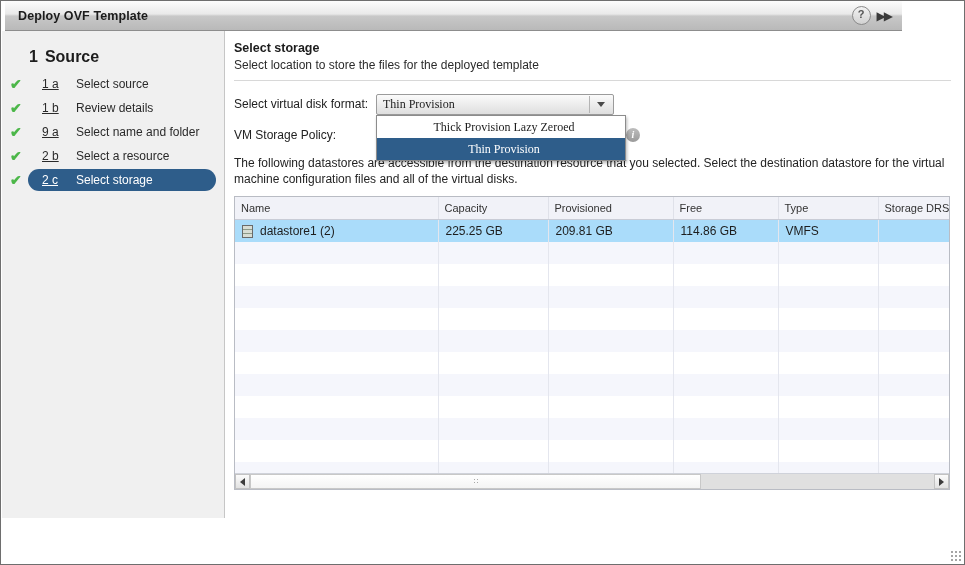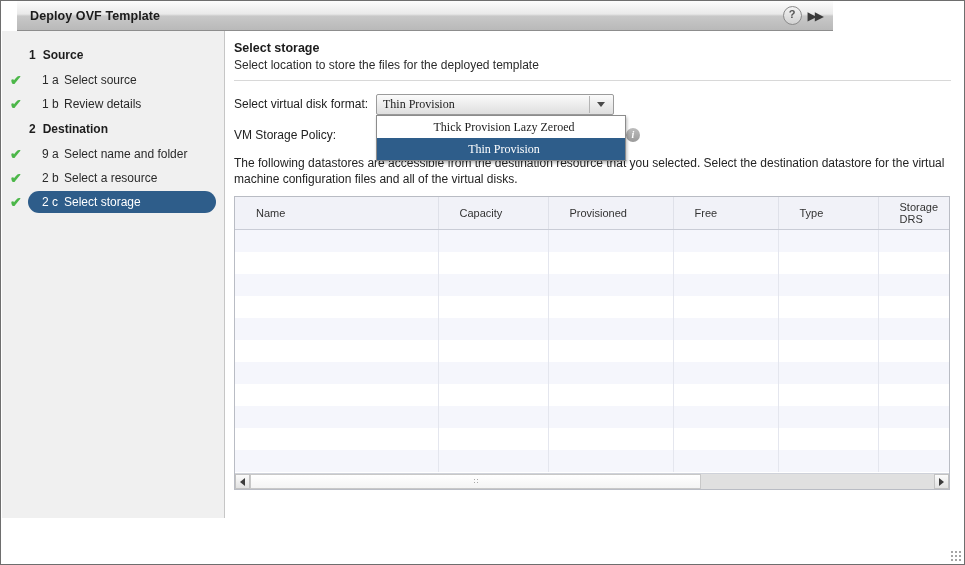--- a/index.html
+++ b/index.html
@@ -18,22 +18,22 @@
     height: 565px;
     box-sizing: border-box;
     border: 1px solid #6e6e6e;
     background: #ffffff;
     overflow: hidden;
   }
 
   
   .titlebar {
     position: absolute;
-    left: 16px; top: 0;
-    width: 816px;
+    left: 4px; top: 0;
+    width: 897px;
     height: 30px;
     box-sizing: border-box;
     background: linear-gradient(to bottom, #fdfdfd 0%, #e9e9e9 45%, #c8c8c8 52%, #b9b9b9 100%);
     border-bottom: 1px solid #8d8d8d;
     display: flex;
     align-items: center;
   }
   .titlebar-title {
     margin-left: 13px;
     font-size: 12.5px;
@@ -73,21 +73,21 @@
     position: absolute;
     left: 1px; top: 30px;
     width: 223px;
     height: 487px;
     box-sizing: border-box;
     background: #f0f0f0;
     border-right: 1px solid #c6c6c6;
     padding-top: 12px;
   }
   .nav-group {
-    font-size: 12px;
+    font-size: 16px;
     color: #1d1d1d;
     font-weight: bold;
     padding: 5px 8px 5px 27px;
   }
   .nav-group.muted { color: #9a9a9a; }
   .nav-group .num { margin-right: 7px; }
 
   .nav-item {
     position: relative;
     height: 22px;
@@ -96,21 +96,22 @@
     display: flex;
     align-items: center;
     padding-left: 14px;
     font-size: 12px;
     color: #2a2a2a;
     cursor: pointer;
   }
   .nav-item .num {
     display: inline-block;
     min-width: 17px;
-    margin-right: 5px;
+    margin-right: 17px;
+    text-decoration: underline;
   }
   .nav-item.selected {
     background: #2e5d8a;
     color: #ffffff;
   }
   .check {
     position: absolute;
     left: -18px;
     top: 50%;
     transform: translateY(-50%);
@@ -260,21 +261,21 @@
     table-layout: fixed;
   }
   table.dstable th {
     background: #f1f2f8;
     border-bottom: 1px solid #c9ccd6;
     border-right: 1px solid #dfe1e9;
     font-size: 11px;
     font-weight: normal;
     color: #333;
     text-align: left;
-    padding: 4px 0 4px 21px;
+    padding: 4px 0 4px 6px;
     height: 14px;
     cursor: pointer;
   }
   table.dstable th:last-child { border-right: none; }
   table.dstable td {
     border-right: 1px solid #e4e6ee;
     font-size: 12px;
     color: #1d1d1d;
     padding: 0 0 0 7px;
     height: 22px;
@@ -425,21 +426,20 @@
       <div class="nav-item">
         <span class="check">✔</span>
         <span class="num">1 a</span>
         <span>Select source</span>
       </div>
       <div class="nav-item">
         <span class="check">✔</span>
         <span class="num">1 b</span>
         <span>Review details</span>
       </div>
-      <div class="nav-group"><span class="num">2</span><span>Destination</span></div>
       <div class="nav-item">
         <span class="check">✔</span>
         <span class="num">9 a</span>
         <span>Select name and folder</span>
       </div>
       <div class="nav-item">
         <span class="check">✔</span>
         <span class="num">2 b</span>
         <span>Select a resource</span>
       </div>
@@ -493,20 +493,33 @@
             <tr id="thead-row">
               <th>Name</th>
               <th>Capacity</th>
               <th>Provisioned</th>
               <th>Free</th>
               <th>Type</th>
               <th>Storage DRS</th>
             </tr>
           </thead>
         <tbody id="tbody">
+            <tr class="row-sel">
+              <td>
+                <div class="ds-name">
+                  <span class="ds-icon"></span>
+                  <span>datastore1 (2)</span>
+                </div>
+              </td>
+              <td>225.25 GB</td>
+              <td>209.81 GB</td>
+              <td>114.86 GB</td>
+              <td>VMFS</td>
+              <td></td>
+            </tr>
             <tr class="odd">
               <td>&nbsp;</td>
               <td>&nbsp;</td>
               <td>&nbsp;</td>
               <td>&nbsp;</td>
               <td>&nbsp;</td>
               <td>&nbsp;</td>
             </tr>
             <tr class="even">
               <td>&nbsp;</td>

